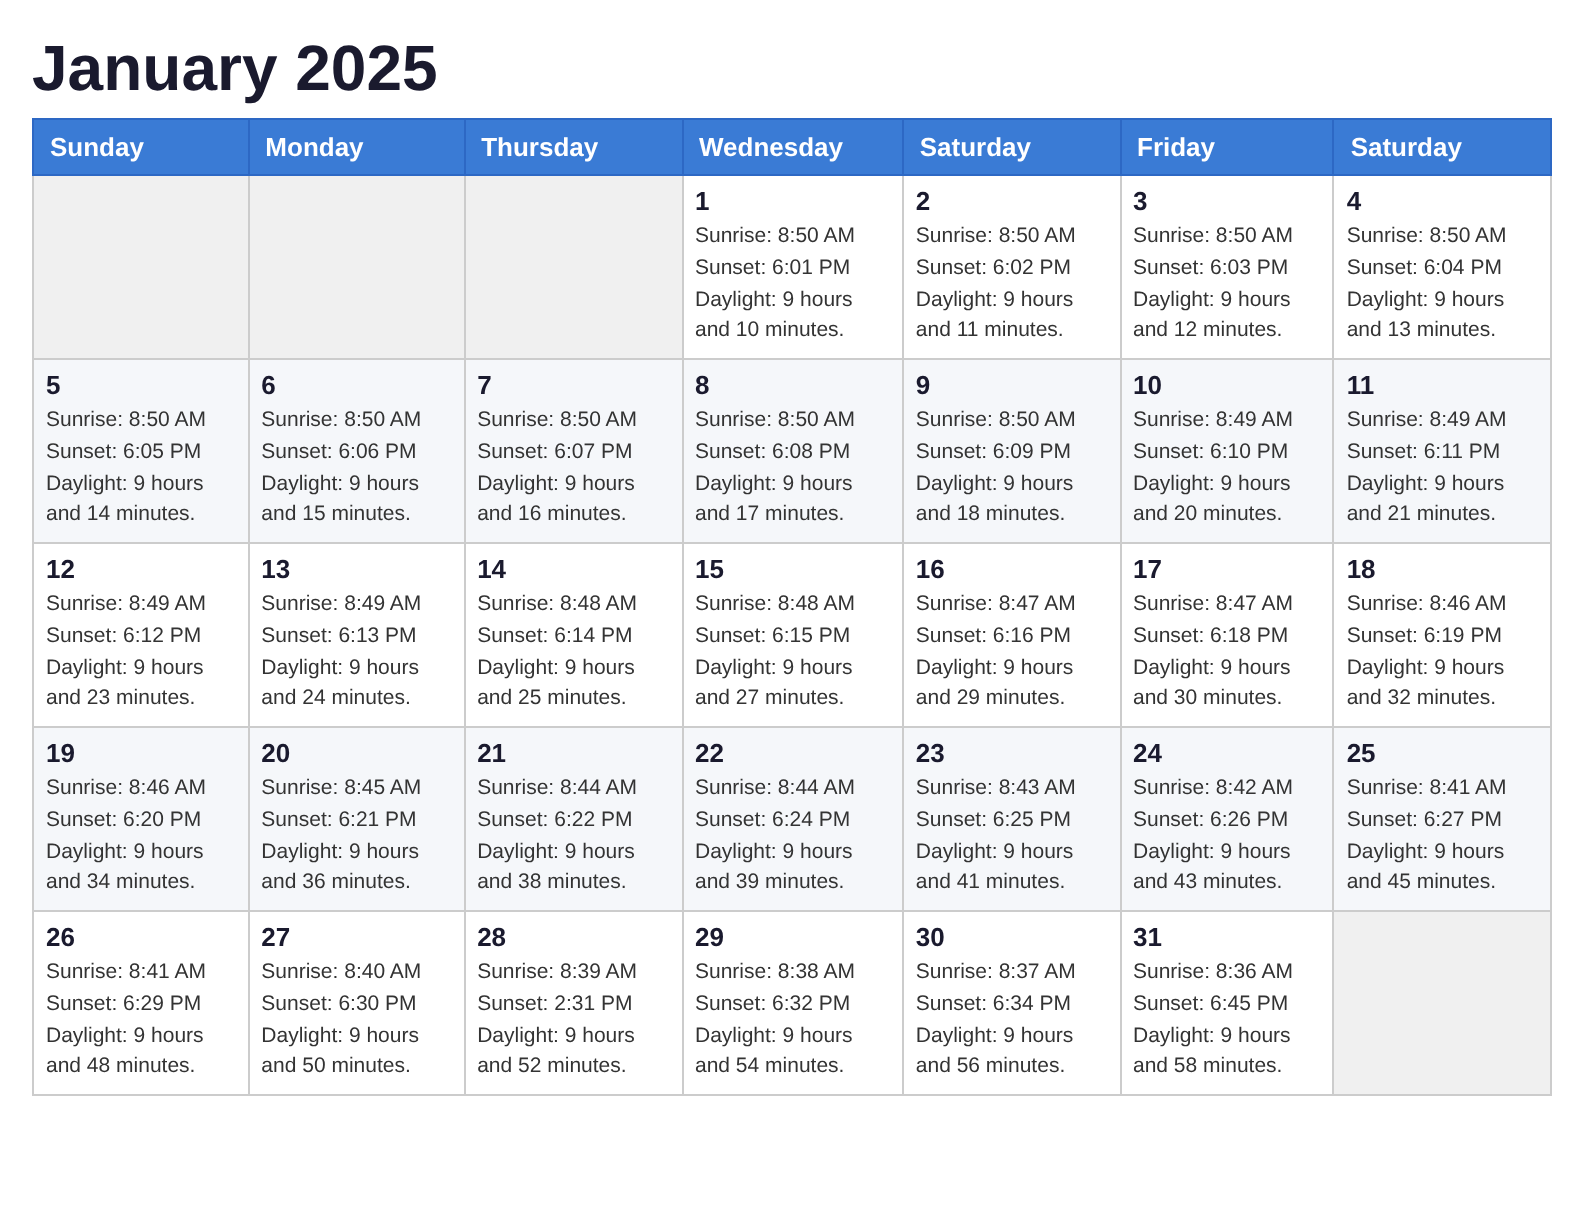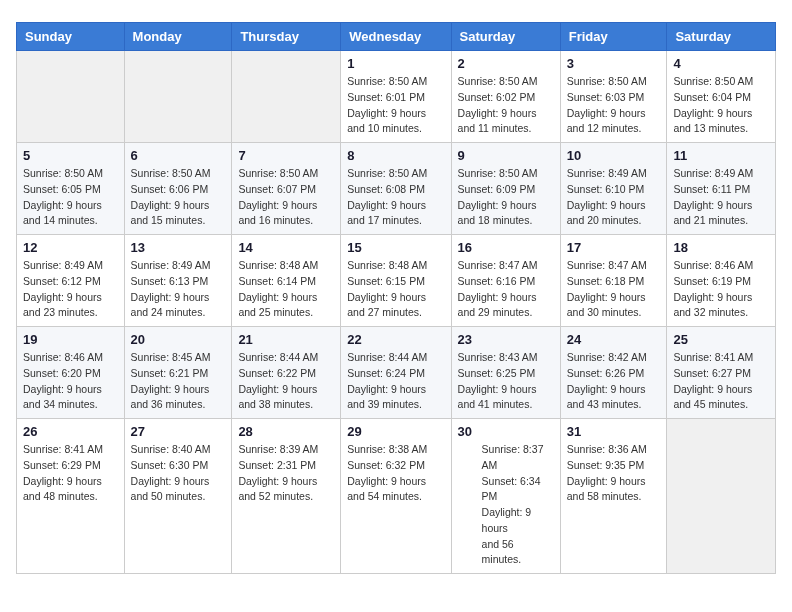--- a/index.html
+++ b/index.html
@@ -79,20 +79,21 @@
     }
     .empty-cell {
       background-color: #f0f0f0 !important;
     }
   </style>
 </head>
 <body>
 
 <div class="header">
   <div class="title-block">
+    <div class="month-title">January 2025</div>
   </div>
 </div>
 
 <table class="calendar">
   <thead>
     <tr>
     <th>Sunday</th>
         <th>Monday</th>
         <th>Thursday</th>
         <th>Wednesday</th>
@@ -312,28 +313,28 @@
         </td>
         <td>
           <span class="day-num">29</span>
           <div class="day-info" style="white-space: pre-line;">Sunrise: 8:38 AM
 Sunset: 6:32 PM
 Daylight: 9 hours
 and 54 minutes.</div>
         </td>
         <td>
           <span class="day-num">30</span>
-          <div class="day-info" style="white-space: pre-line; margin-left: 24px;">Sunrise: 8:37 AM
+          <div class="day-info" style="white-space: pre-line;">Sunrise: 8:37 AM
 Sunset: 6:34 PM
 Daylight: 9 hours
 and 56 minutes.</div>
         </td>
         <td>
           <span class="day-num">31</span>
           <div class="day-info" style="white-space: pre-line;">Sunrise: 8:36 AM
-Sunset: 9:35 PM
+Sunset: 6:45 PM
 Daylight: 9 hours
 and 58 minutes.</div>
         </td>
         <td class="empty-cell"></td>
       </tr>
     </tbody>
 </table>
 
 </body></html>

